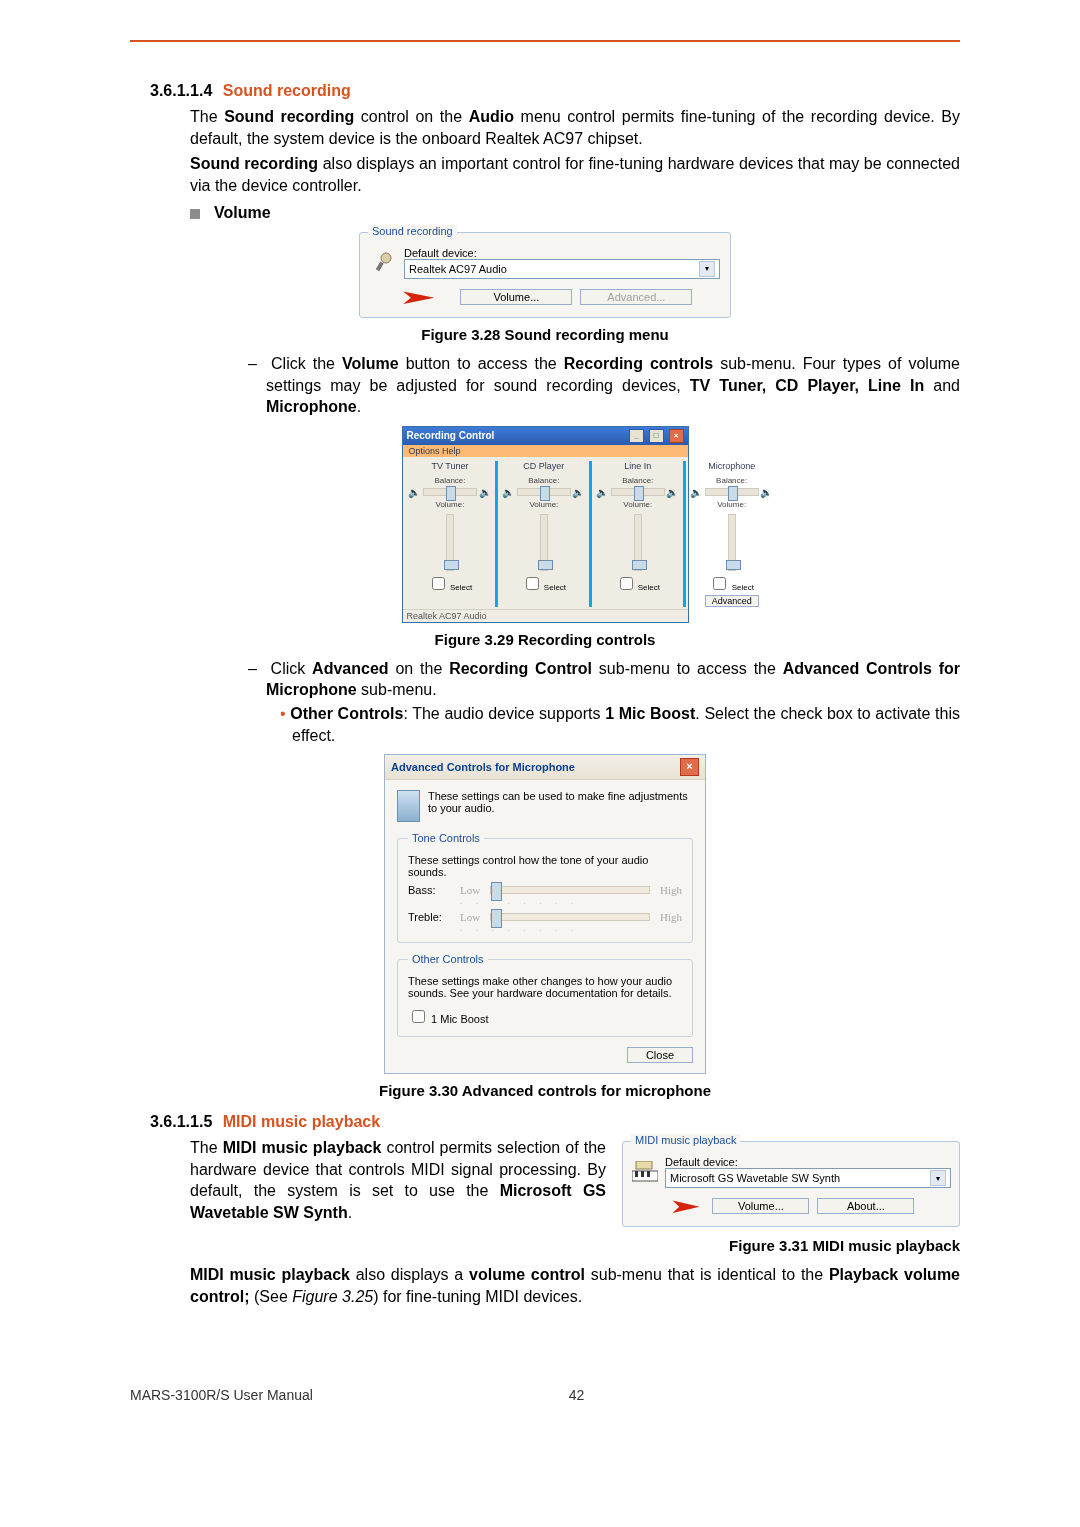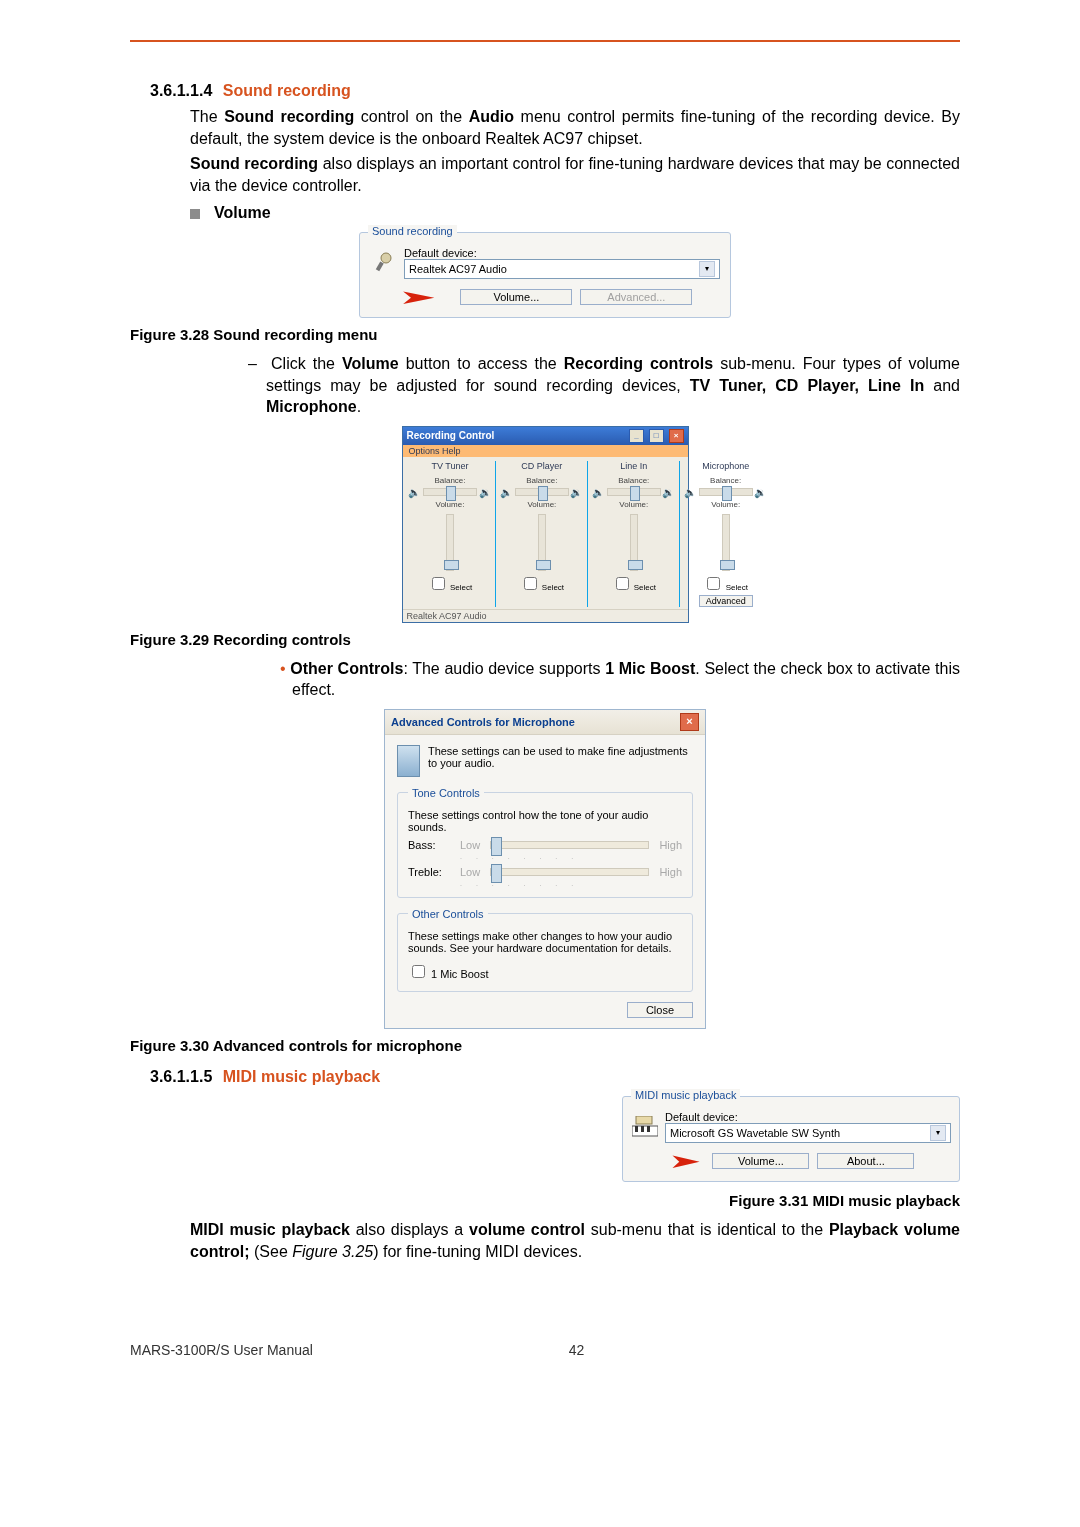--- a/index.html
+++ b/index.html
@@ -40,20 +40,21 @@
   .bullet-sq {
     display: inline-block;
     width: 10px; height: 10px;
     background: #8c8c8c;
     margin-right: 14px;
     vertical-align: middle;
   }
   .figcap {
     font-weight: bold;
     font-size: 15px;
+    text-align: center;
     margin: 6px 0 10px 0;
   }
   .figcap-right {
     font-weight: bold;
     font-size: 15px;
     text-align: right;
     margin: 6px 0 10px 0;
   }
   b { font-weight: bold; }
   i { font-style: italic; }
@@ -125,21 +126,21 @@
     font-weight: bold;
   }
   .rcwin .tbtns span{
     display:inline-block;width:13px;height:12px;margin-left:2px;
     background:#e8e3cf;border:1px solid #2a5bb0;text-align:center;line-height:11px;font-size:8px;color:#2a5bb0;
   }
   .rcwin .tbtns .cx{background:#e06c4b;color:#fff;border-color:#b03a1a;}
   .rcwin .menubar { background:#fdba74; padding:1px 6px; color:#2e3a56; font-size:9px;}
   .rcwin .cols { display:flex; padding:4px 2px 2px 2px; }
   .rcwin .col {
-    flex:1; padding:0 4px; border-right:1px solid #0ea5e9;
+    flex:1; padding:0 4px; border-right:3px solid #0ea5e9;
     display:flex; flex-direction:column; align-items:center;
   }
   .rcwin .col:last-child{border-right:none;}
   .rcwin .colname{color:#2e3a56;font-size:9px;margin-bottom:3px;}
   .rcwin .lbl{font-size:8px;color:#444;margin:2px 0;}
   .rcwin .hbar{height:6px;width:52px;background:#e8e4d8;position:relative;border:1px solid #cfcabc;}
   .rcwin .hbar .th{position:absolute;top:-3px;left:22px;width:8px;height:13px;background:#c9dbe9;border:1px solid #6c8fae;}
   .rcwin .vbar{width:6px;height:55px;background:#e8e4d8;border:1px solid #cfcabc;position:relative;margin:3px 0;}
   .rcwin .vbar .th{position:absolute;left:-3px;bottom:0;width:13px;height:8px;background:#c9dbe9;border:1px solid #6c8fae;}
   .rcwin .spk{font-size:10px;color:#5b7895;}
@@ -164,21 +165,21 @@
     border-bottom:1px solid #d6d1c3;
   }
   .acwin .cx{width:17px;height:16px;background:#e06c4b;color:#fff;border:1px solid #b03a1a;text-align:center;line-height:14px;font-size:11px;}
   .acwin .body{padding:10px 12px;}
   .acwin .intro{display:flex;gap:8px;align-items:flex-start;margin-bottom:10px;}
   .acwin .icon{width:26px;height:30px;background:linear-gradient(#cfe1ef,#8bb0d0);border:1px solid #6c8fae;}
   .acwin fieldset{border:1px solid #c8d3e2;border-radius:3px;margin:0 0 10px 0;padding:10px 10px;}
   .acwin legend{color:#1a4e99;font-size:11px;padding:0 4px;}
   .acwin .srow{display:flex;align-items:center;gap:10px;margin:6px 0;}
   .acwin .slabel{width:42px;}
-  .acwin .dim{color:#a9a9a9;}
+  .acwin .dim{color:#a9a9a9;font-family:Liberation Serif, serif;}
   .acwin .slider{flex:1;height:6px;border:1px solid #cfcabc;background:#efeadc;position:relative;}
   .acwin .slider .th{position:absolute;top:-5px;left:0;width:9px;height:17px;background:#c9dbe9;border:1px solid #6c8fae;}
   .acwin .ticks{font-size:7px;color:#aaa;letter-spacing:6px;margin-left:52px;margin-top:-4px;}
   .acwin .closebtn{border:1px solid #9aaecb;background:#f4f3ee;padding:1px 18px;float:right;font-size:11px;}
   
   .groupbox2 {
     border: 1px solid #b5c7de;
     border-radius: 3px;
     position: relative;
     padding: 14px 8px 8px 8px;
@@ -331,20 +332,23 @@
             <div class="th"></div>
           </div>
           <div class="sel"><input type="checkbox" style=""> <span>Select</span></div>
           <div class="advbtn">Advanced</div>
         </div>
       </div>
     <div class="status">Realtek AC97 Audio</div>
   </div>
   <div class="figcap">Figure 3.29 Recording controls</div>
 
+  <div class="body-text indent2" style="text-indent:-18px;padding-left:18px;">
+    –&nbsp;&nbsp;<span>Click </span><b>Advanced</b><span> on the </span><b>Recording Control</b><span> sub-menu to access the </span><b>Advanced Controls for Microphone</b><span> sub-menu.</span>
+  </div>
   <div class="body-text indent3" style="text-indent:-12px;padding-left:12px;margin-top:2px;">
     <span style="color:#d7531f;">•</span>&nbsp;<b>Other Controls</b><span>: The audio device supports </span><b>1 Mic Boost</b><span>. Select the check box to activate this effect.</span>
   </div>
 
   <div class="acwin">
     <div class="titlebar">
       <span>Advanced Controls for Microphone</span>
       <span class="cx">×</span>
     </div>
     <div class="body">
@@ -417,20 +421,23 @@
         </div>
       </div>
       <div class="gb-row" style="justify-content:center;gap:8px;margin-top:6px;align-items:center;">
         <span class="red-arrow" style="transform:scaleX(2);">➤</span>
         <div style="width:10px"></div>
         <div class="gb-btn" style="width:95px">Volume...</div>
         <div class="gb-btn" style="width:95px">About...</div>
       </div>
     </div>
 
+    <div class="body-text indent1" style="text-align:justify;">
+      <span>The </span><b>MIDI music playback</b><span> control permits selection of the hardware device that controls MIDI signal processing. By default, the system is set to use the </span><b>Microsoft GS Wavetable SW Synth</b><span>.</span>
+    </div>
   </div>
   <div class="figcap-right">Figure 3.31 MIDI music playback</div>
 
   <div class="body-text indent1" style="margin-top:4px;">
     <b>MIDI music playback</b><span> also displays a </span><b>volume control</b><span> sub-menu that is identical to the </span><b>Playback volume control;</b><span> (See </span><i>Figure 3.25</i><span>) for fine-tuning MIDI devices.</span>
   </div>
 
   <div class="footer">
     <span>MARS-3100R/S User Manual</span>
     <span style="position:relative;left:-60px;">42</span>

